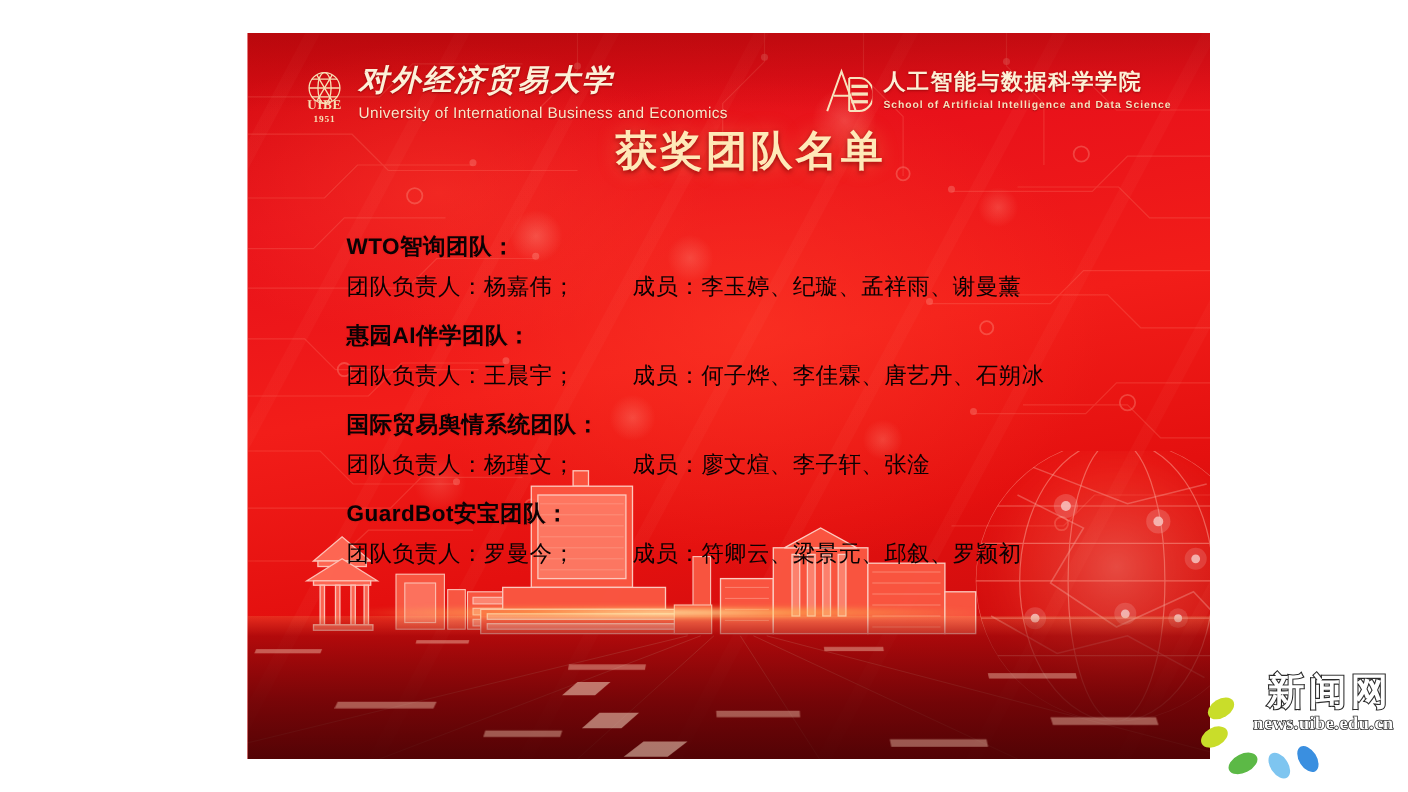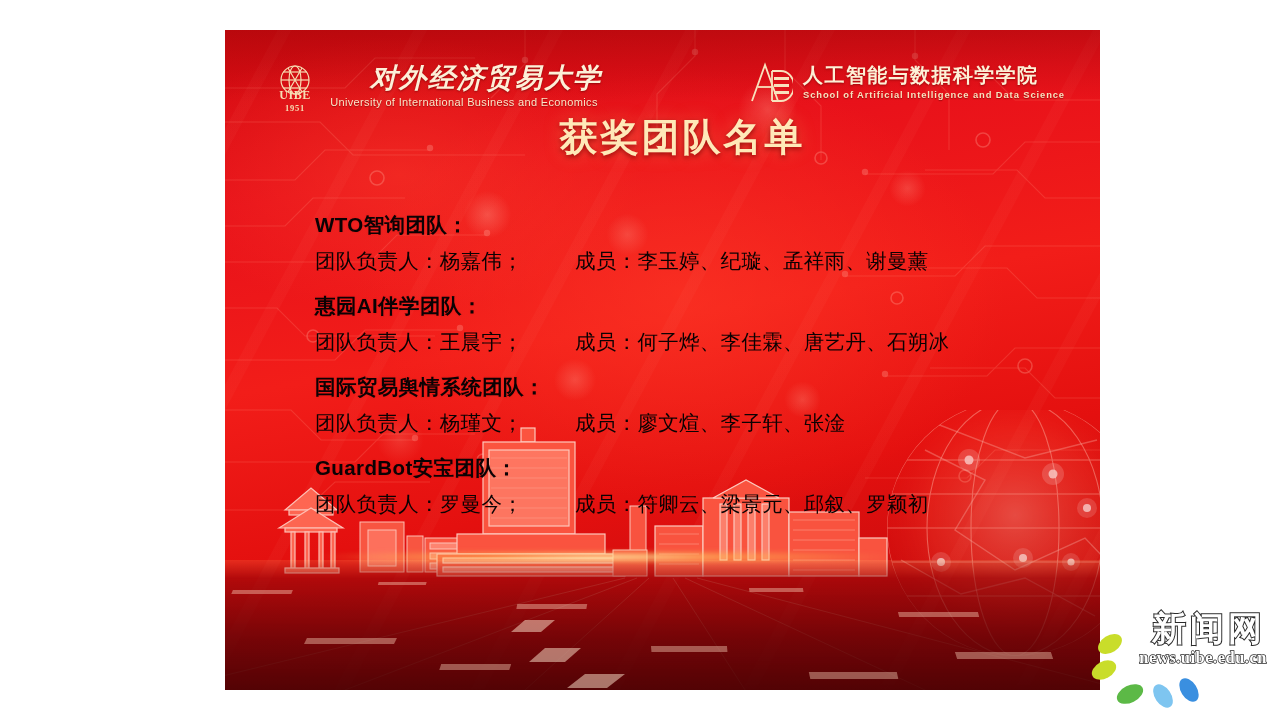--- a/index.html
+++ b/index.html
@@ -83,33 +83,32 @@
     position: absolute;
     left: 45px;
     top: 28px;
     display: flex;
     align-items: center;
     gap: 6px;
   }
   .uibe-emblem { width: 50px; height: 56px; display:block; }
   .uibe-wordmark { display: flex; flex-direction: column; line-height: 1; }
   .uibe-cn {
-    font-family: Liberation Sans, sans-serif;
+    font-family: Liberation Mono, monospace;
     font-size: 27px;
     letter-spacing: 2px;
     color: #fdf0d8;
     font-weight: 700;
     font-style: italic;
     text-shadow: 0 1px 2px rgba(90,0,0,0.55);
     white-space: nowrap;
-    margin-left: 44px;
   }
   .uibe-en {
     margin-top: 5px;
-    font-size: 11px;
+    font-size: 14px;
     letter-spacing: 0.35px;
     color: #fbe6c8;
     white-space: nowrap;
     text-shadow: 0 1px 1px rgba(90,0,0,0.5);
     text-align: center;
   }
 
   .logo-right {
     position: absolute;
     right: 35px;

